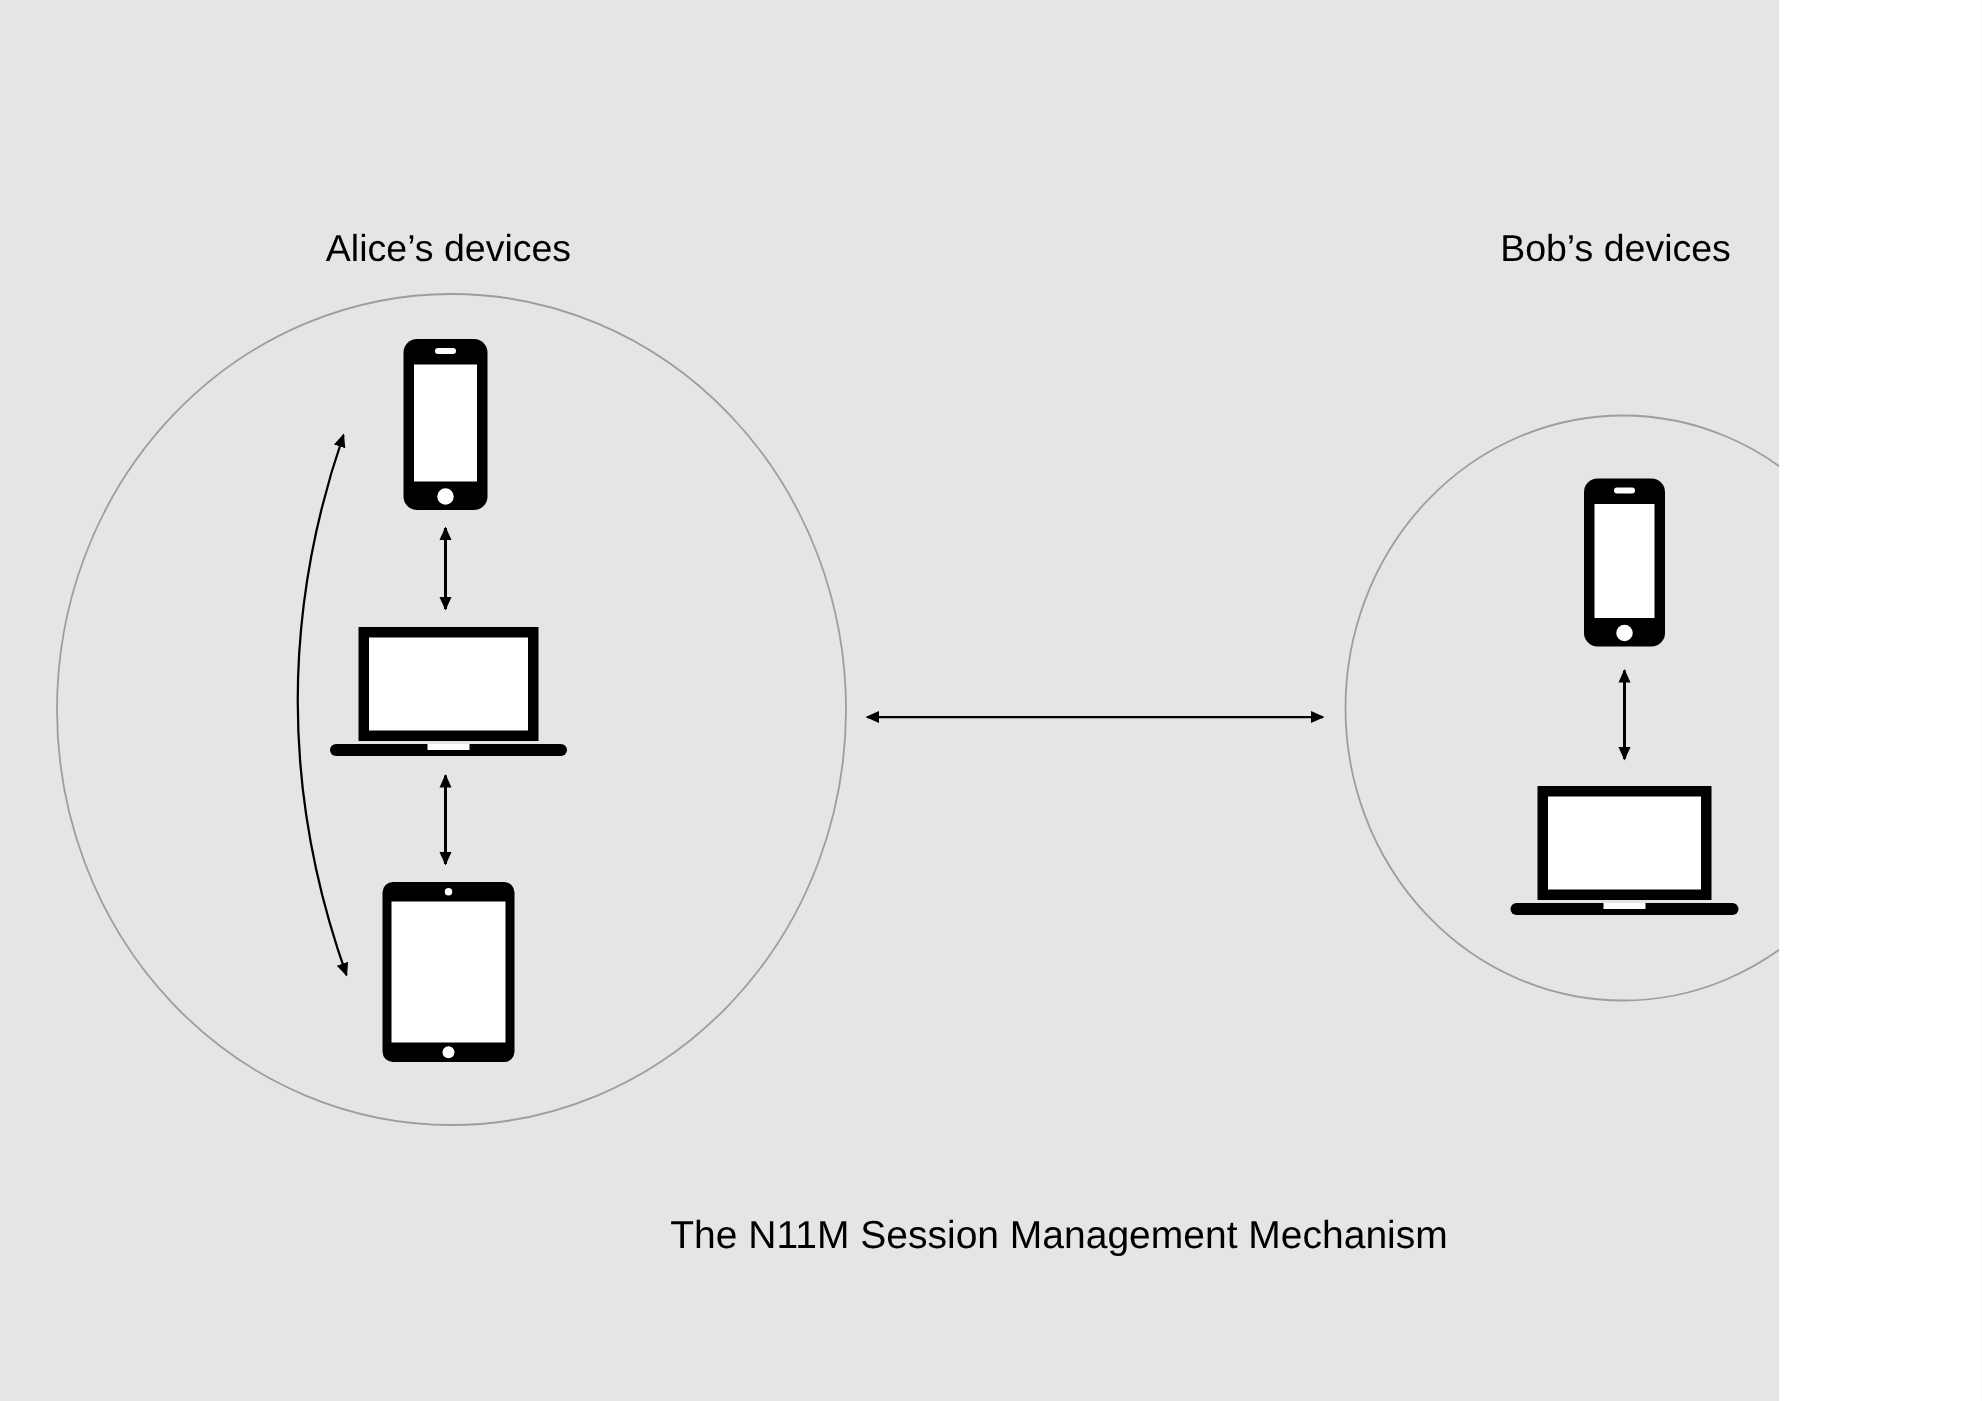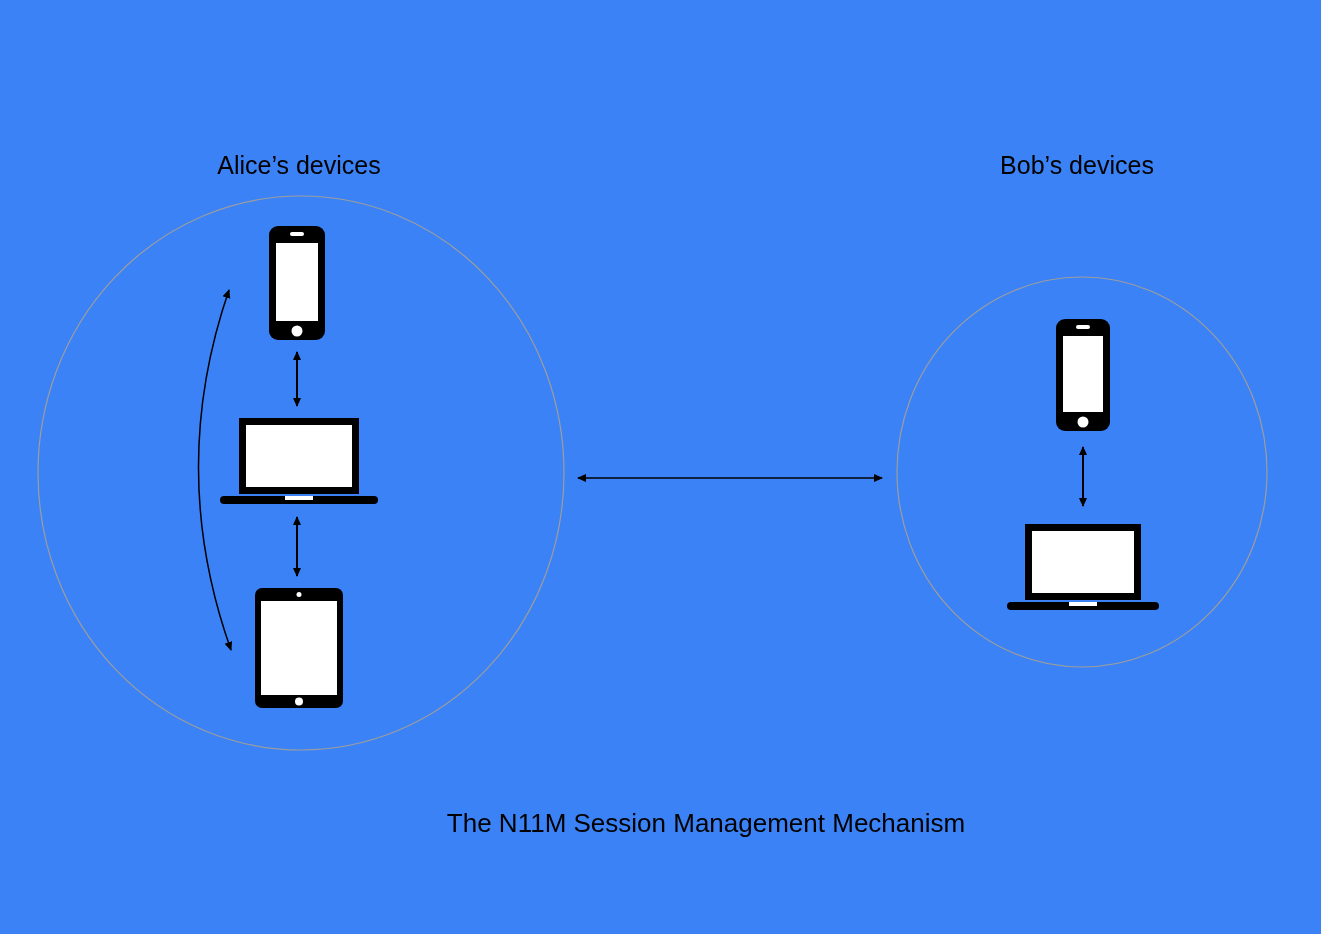--- a/index.html
+++ b/index.html
@@ -3,23 +3,23 @@
 <meta charset="utf-8">
 <style>
   html, body {
     margin: 0;
     padding: 0;
     background: #ffffff;
     font-family: "Liberation Sans", sans-serif;
   }
   .canvas {
     position: relative;
-    width: 1321px;
+    width: 1186px;
     height: 934px;
-    background: #3b82f6;
+    background: #e5e5e5;
     overflow: hidden;
   }
   svg {
     display: block;
   }
   text {
     font-family: "Liberation Sans", sans-serif;
     fill: #000000;
   }
   .group-label {

